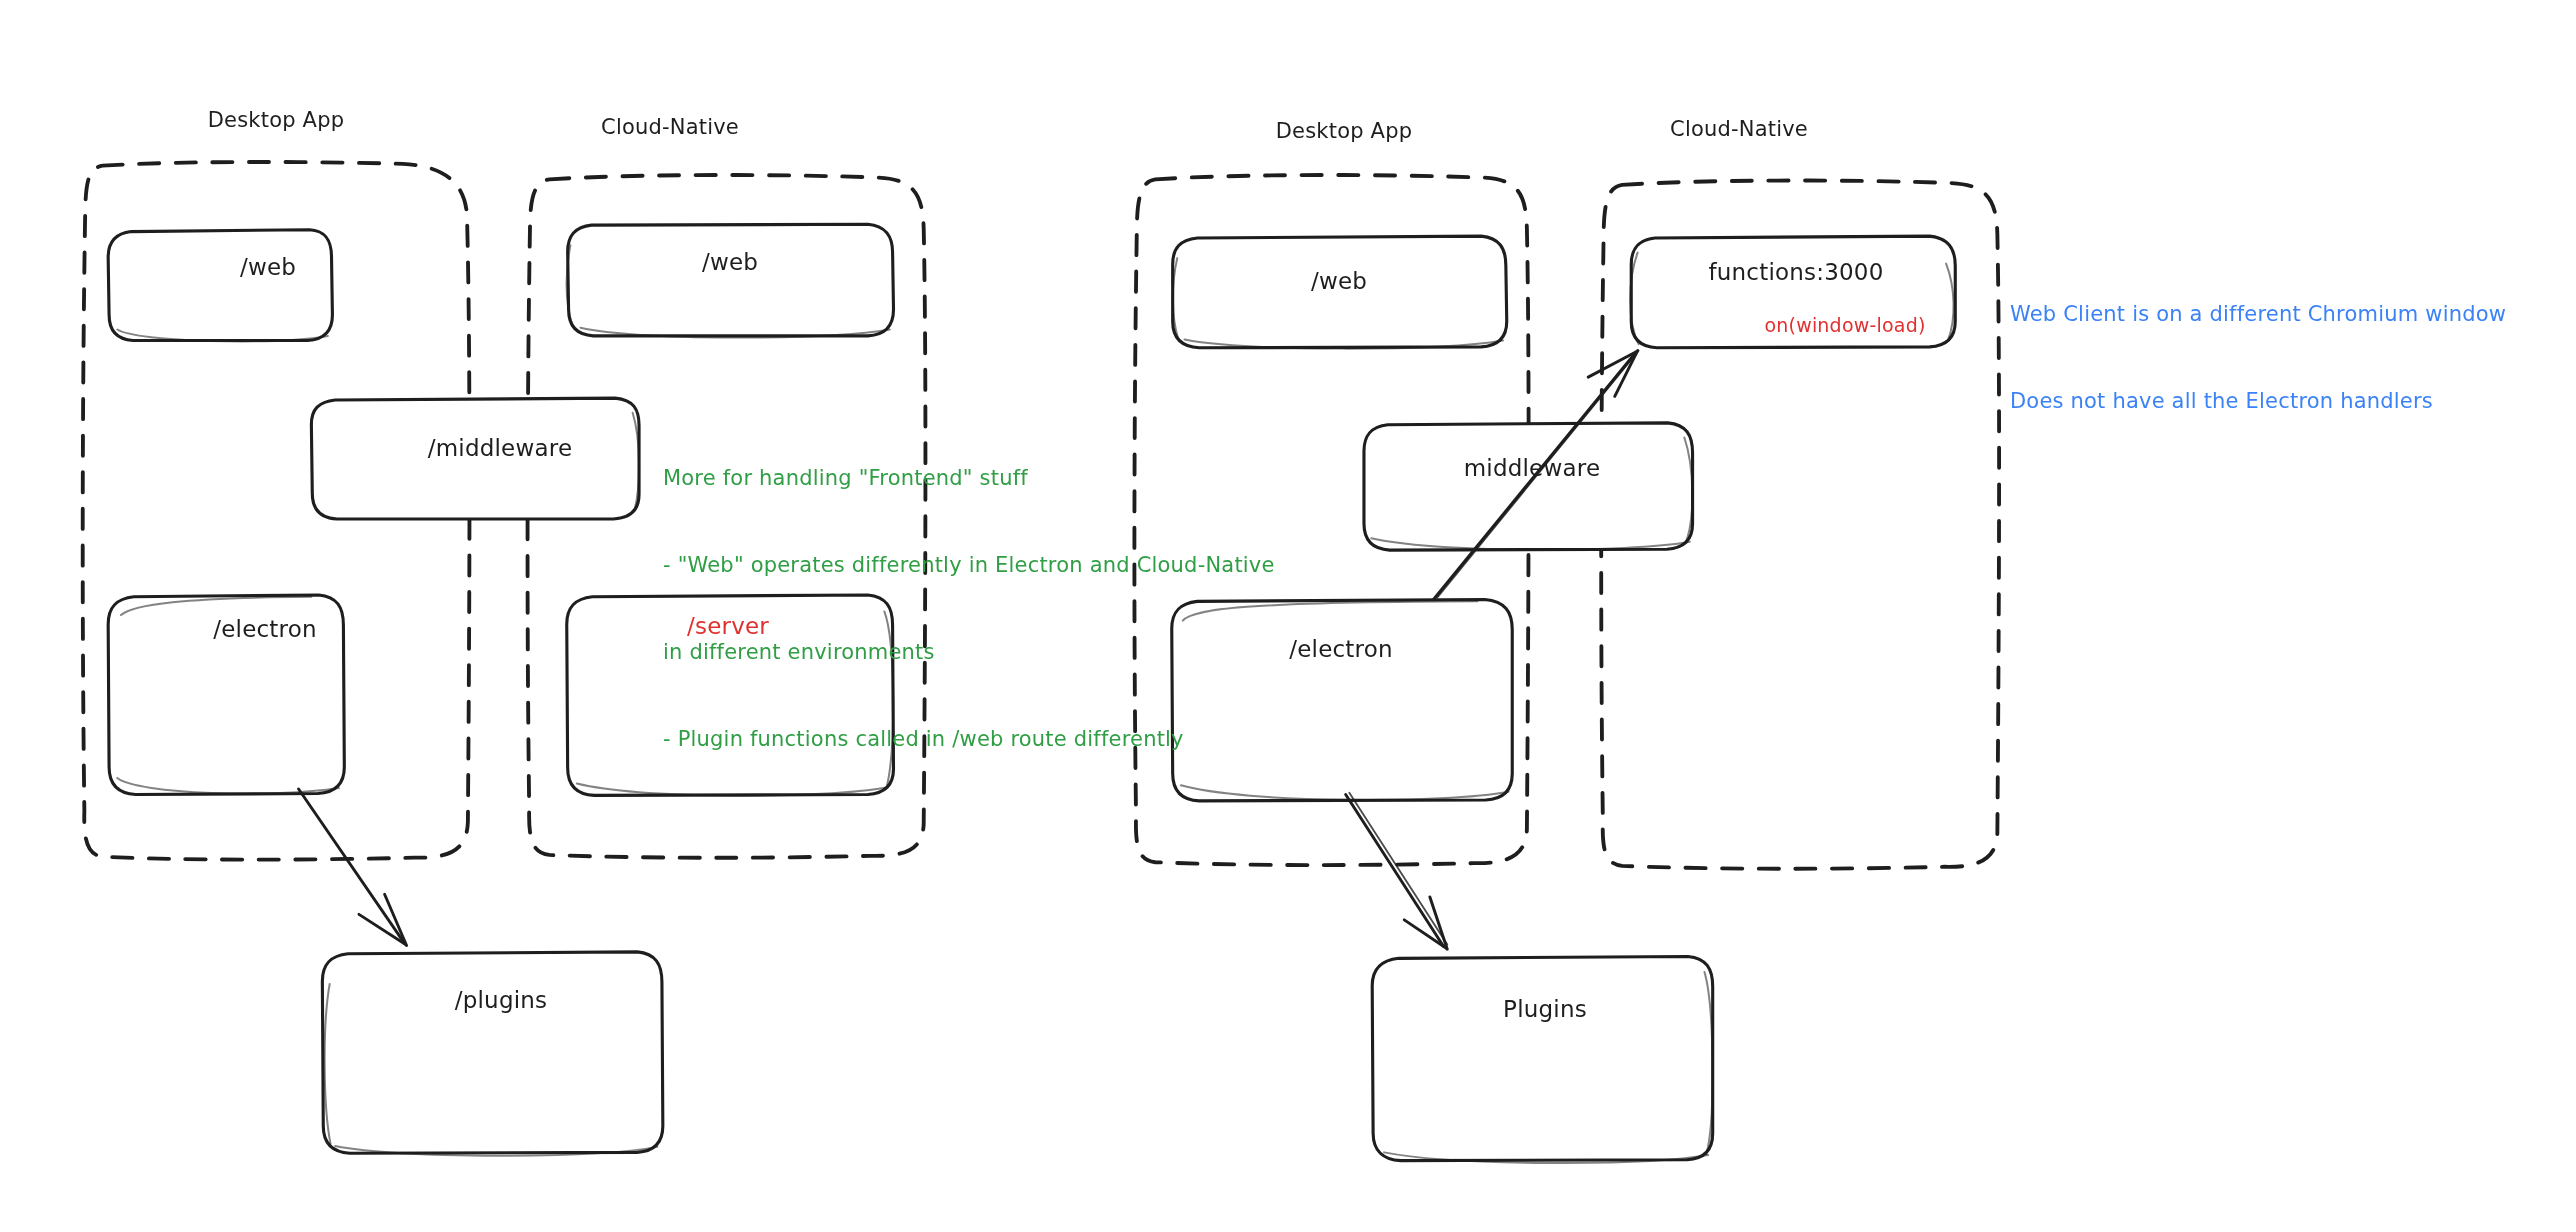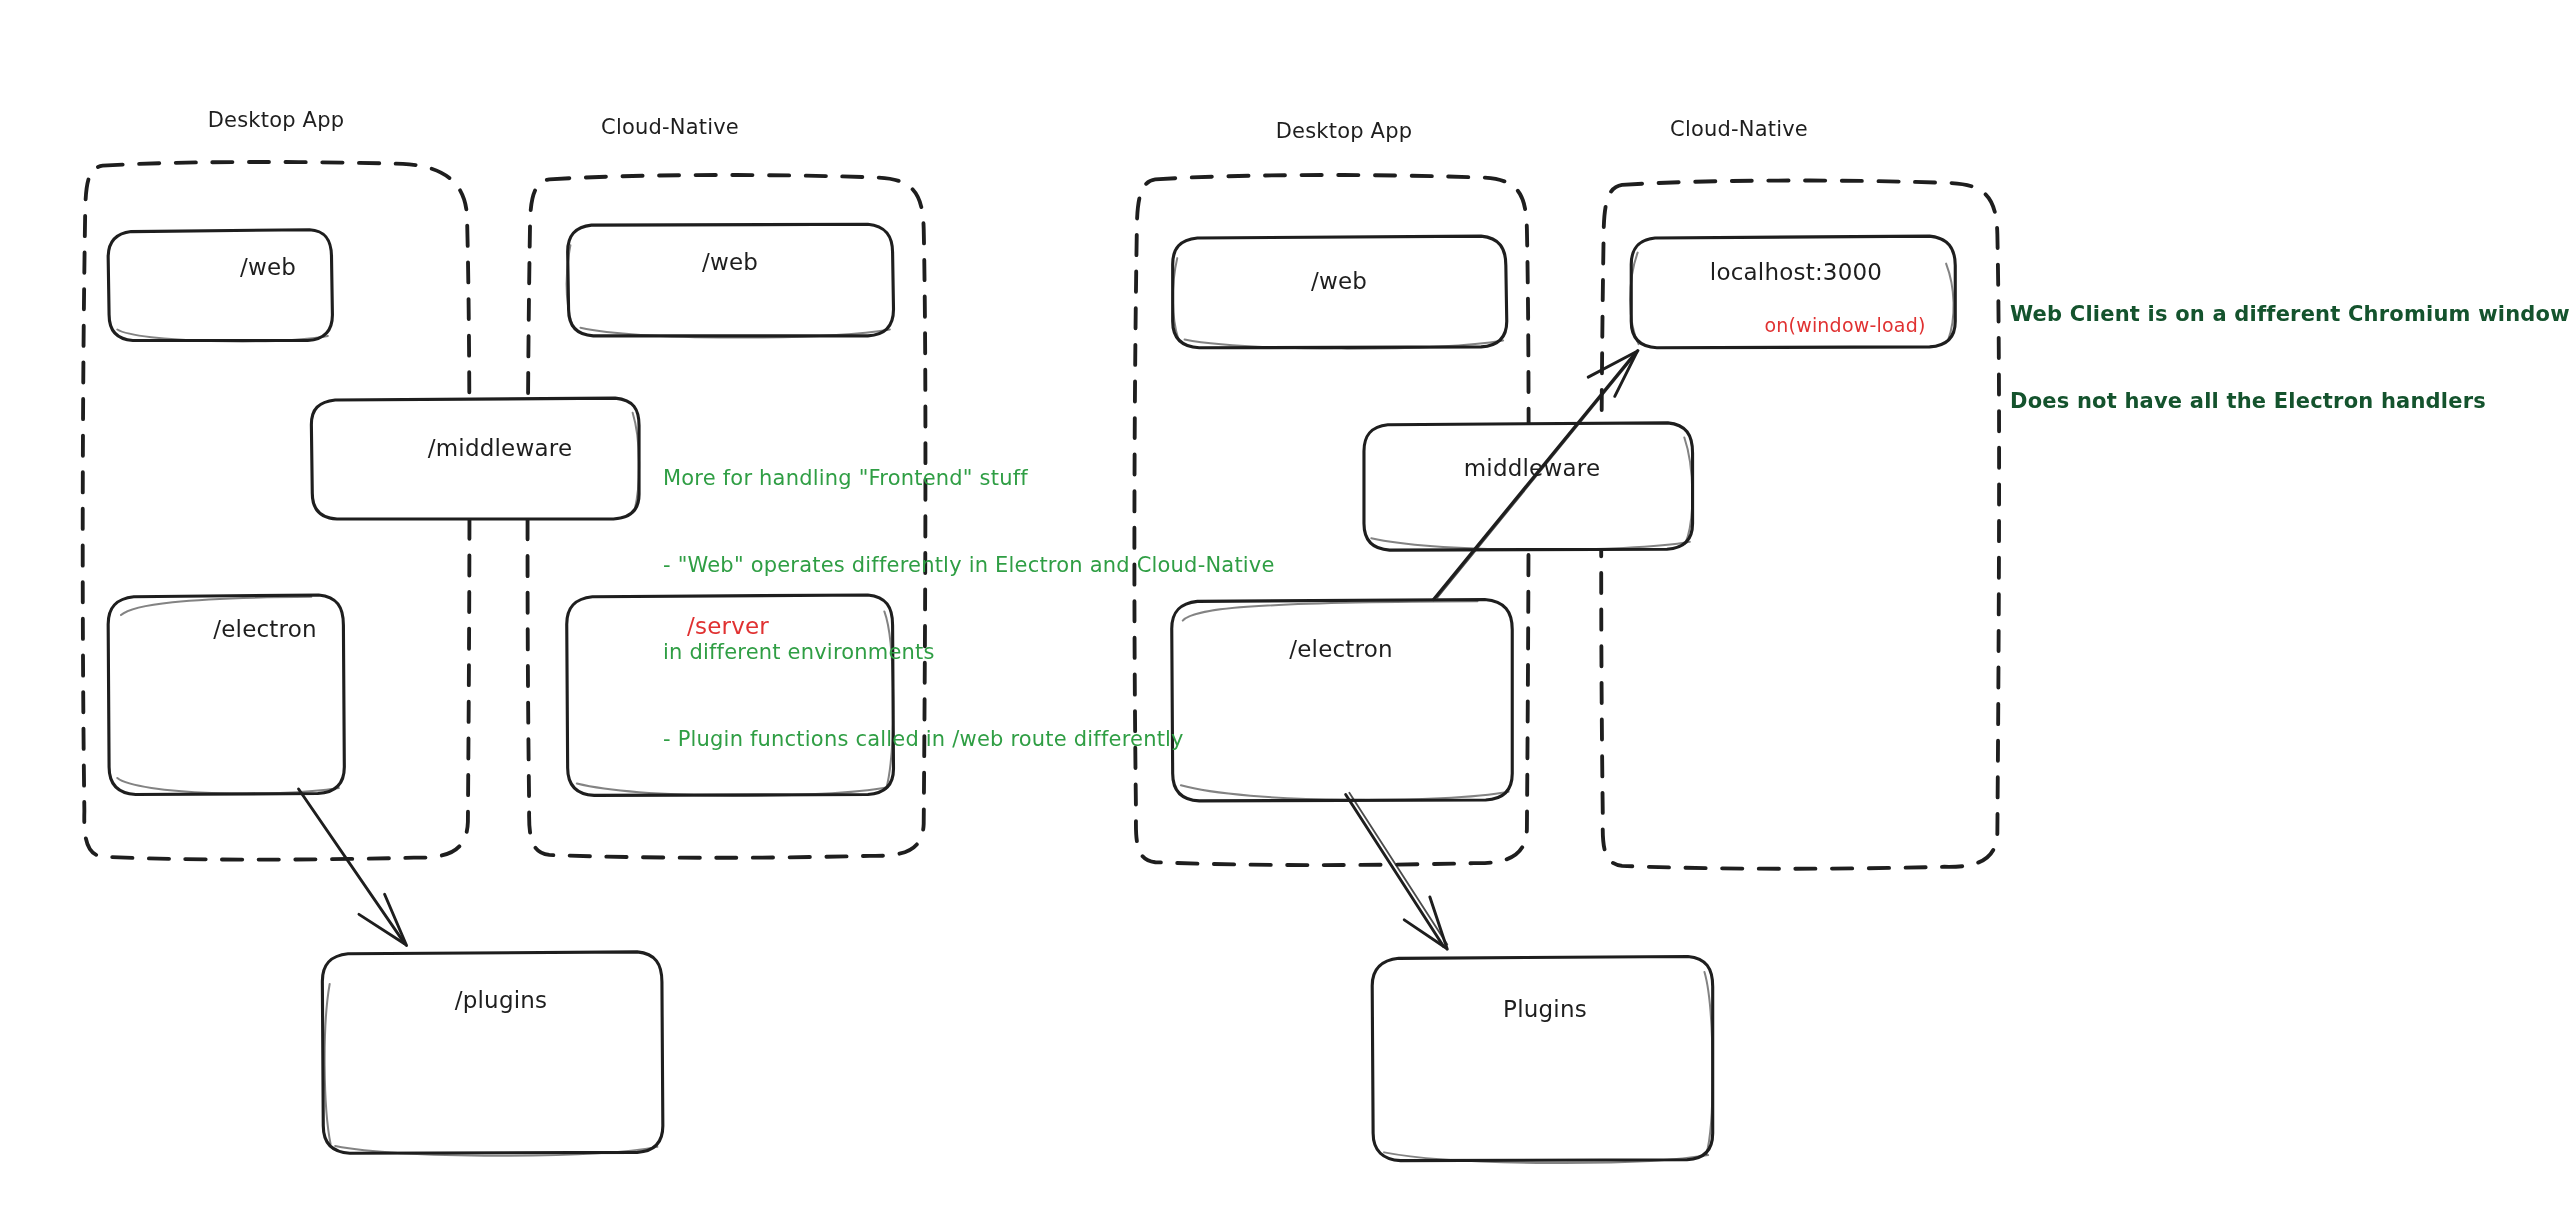--- a/index.html
+++ b/index.html
@@ -50,21 +50,21 @@
     text-align: left;
     transform: translateX(-50%);
     color: #e03131;
   }
 
   .note {
     font-size: 21px;
     line-height: 29px;
   }
   .note-green { color: #2f9e44; }
-  .note-red   { color: #14532d; font-weight: bold; }
+  .note-red   { color: #3b82f6; }
 
   .red-text { color: #e03131; }
 </style>
 </head>
 <body>
 
 <svg id="canvas" viewBox="0 0 2814 1346" xmlns="http://www.w3.org/2000/svg">
 
   <defs>
     
@@ -182,21 +182,21 @@
 <div class="txt node-label" style="left:730px; top:249px;">/web</div>
 <div class="txt node-label" style="left:500px; top:435px;">/middleware</div>
 <div class="txt node-label" style="left:265px; top:616px;">/electron</div>
 <div class="txt node-label red-text" style="left:728px; top:613px;">/server</div>
 <div class="txt node-label" style="left:501px; top:987px;">/plugins</div>
 
 <div class="txt group-label" style="left:1344px; top:119px;">Desktop App</div>
 <div class="txt group-label" style="left:1739px; top:117px;">Cloud-Native</div>
 
 <div class="txt node-label" style="left:1339px; top:268px;">/web</div>
-<div class="txt node-label" style="left:1796px; top:259px;">localhost:3000</div>
+<div class="txt node-label" style="left:1796px; top:259px;">functions:3000</div>
 <div class="txt node-sublabel" style="left:1845px; top:314px;">on(window-load)</div>
 <div class="txt node-label" style="left:1532px; top:455px;">middleware</div>
 <div class="txt node-label" style="left:1341px; top:636px;">/electron</div>
 <div class="txt node-label" style="left:1545px; top:996px;">Plugins</div>
 
 <div class="txt note note-green" style="left:663px; top:406px;">
   <div>More for handling "Frontend" stuff</div>
   <div>- "Web" operates differently in Electron and Cloud-Native</div>
   <div>in different environments</div>
   <div>- Plugin functions called in /web route differently</div>

